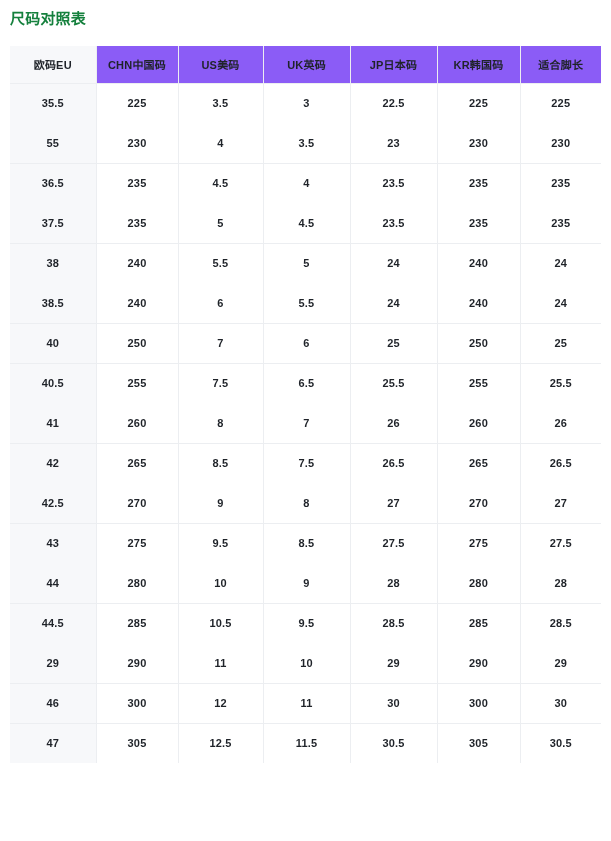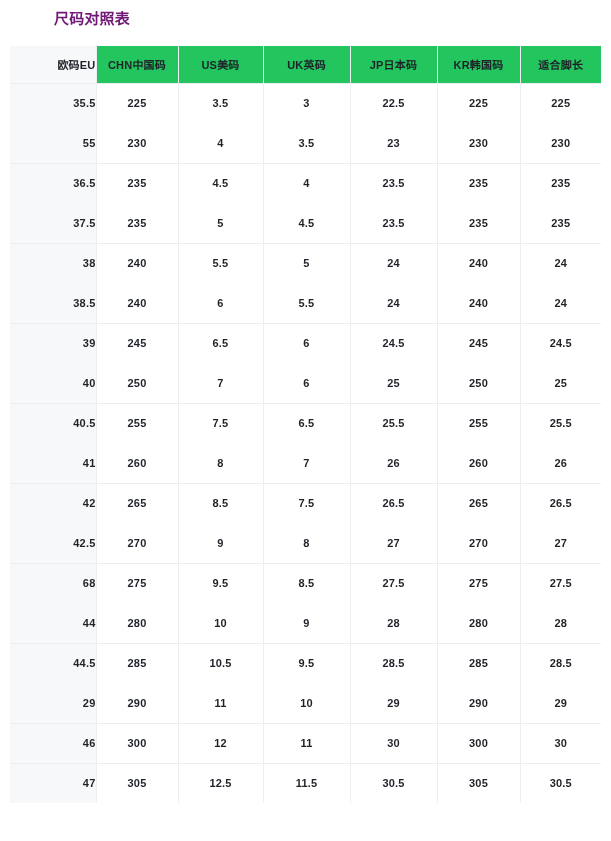--- a/index.html
+++ b/index.html
@@ -25,23 +25,22 @@
   }
 
   .page-title {
     position: absolute;
     left: 10px;
     top: 8px;
     font-size: 15px;
     font-weight: 700;
     letter-spacing: 0.2px;
     line-height: 22px;
-    color: #701a75;
+    color: #15803d;
     white-space: nowrap;
-    margin-left: 44px;
   }
 
   .table-wrap {
     position: absolute;
     left: 10px;
     top: 46px;
     width: 591px;
     overflow: hidden;
   }
 
@@ -72,21 +71,21 @@
   }
 
   table.size-table th:last-child,
   table.size-table td:last-child {
     border-right: none;
   }
 
   
   thead.table-head th {
     height: 37px;
-    background: #22c55e;
+    background: #8b5cf6;
     font-size: 11px;
     font-weight: 700;
     color: #1f2329;
     border-bottom: 1px solid #eceef1;
     letter-spacing: 0.2px;
     white-space: nowrap;
   }
 
   
   tbody.table-body tr {
@@ -97,21 +96,20 @@
     background: #ffffff;
     font-size: 11px;
     font-weight: 700;
     color: #1f2329;
     letter-spacing: 0.2px;
   }
   
   tbody.table-body td.col-first,
   thead.table-head th.col-first {
     background: #f7f8fa;
-    text-align: right;
   }
 
   
   tbody.table-body tr.pair-end td {
     border-bottom: 1px solid #eceef1;
   }
 </style>
 </head>
 <body>
 
@@ -189,29 +187,20 @@
           </tr>
           <tr class="pair-end">
             <td class="col-first">38.5</td>
             <td>240</td>
             <td>6</td>
             <td>5.5</td>
             <td>24</td>
             <td>240</td>
             <td>24</td>
           </tr>
-          <tr>
-            <td class="col-first">39</td>
-            <td>245</td>
-            <td>6.5</td>
-            <td>6</td>
-            <td>24.5</td>
-            <td>245</td>
-            <td>24.5</td>
-          </tr>
           <tr class="pair-end">
             <td class="col-first">40</td>
             <td>250</td>
             <td>7</td>
             <td>6</td>
             <td>25</td>
             <td>250</td>
             <td>25</td>
           </tr>
           <tr>
@@ -244,21 +233,21 @@
           <tr class="pair-end">
             <td class="col-first">42.5</td>
             <td>270</td>
             <td>9</td>
             <td>8</td>
             <td>27</td>
             <td>270</td>
             <td>27</td>
           </tr>
           <tr>
-            <td class="col-first">68</td>
+            <td class="col-first">43</td>
             <td>275</td>
             <td>9.5</td>
             <td>8.5</td>
             <td>27.5</td>
             <td>275</td>
             <td>27.5</td>
           </tr>
           <tr class="pair-end">
             <td class="col-first">44</td>
             <td>280</td>

